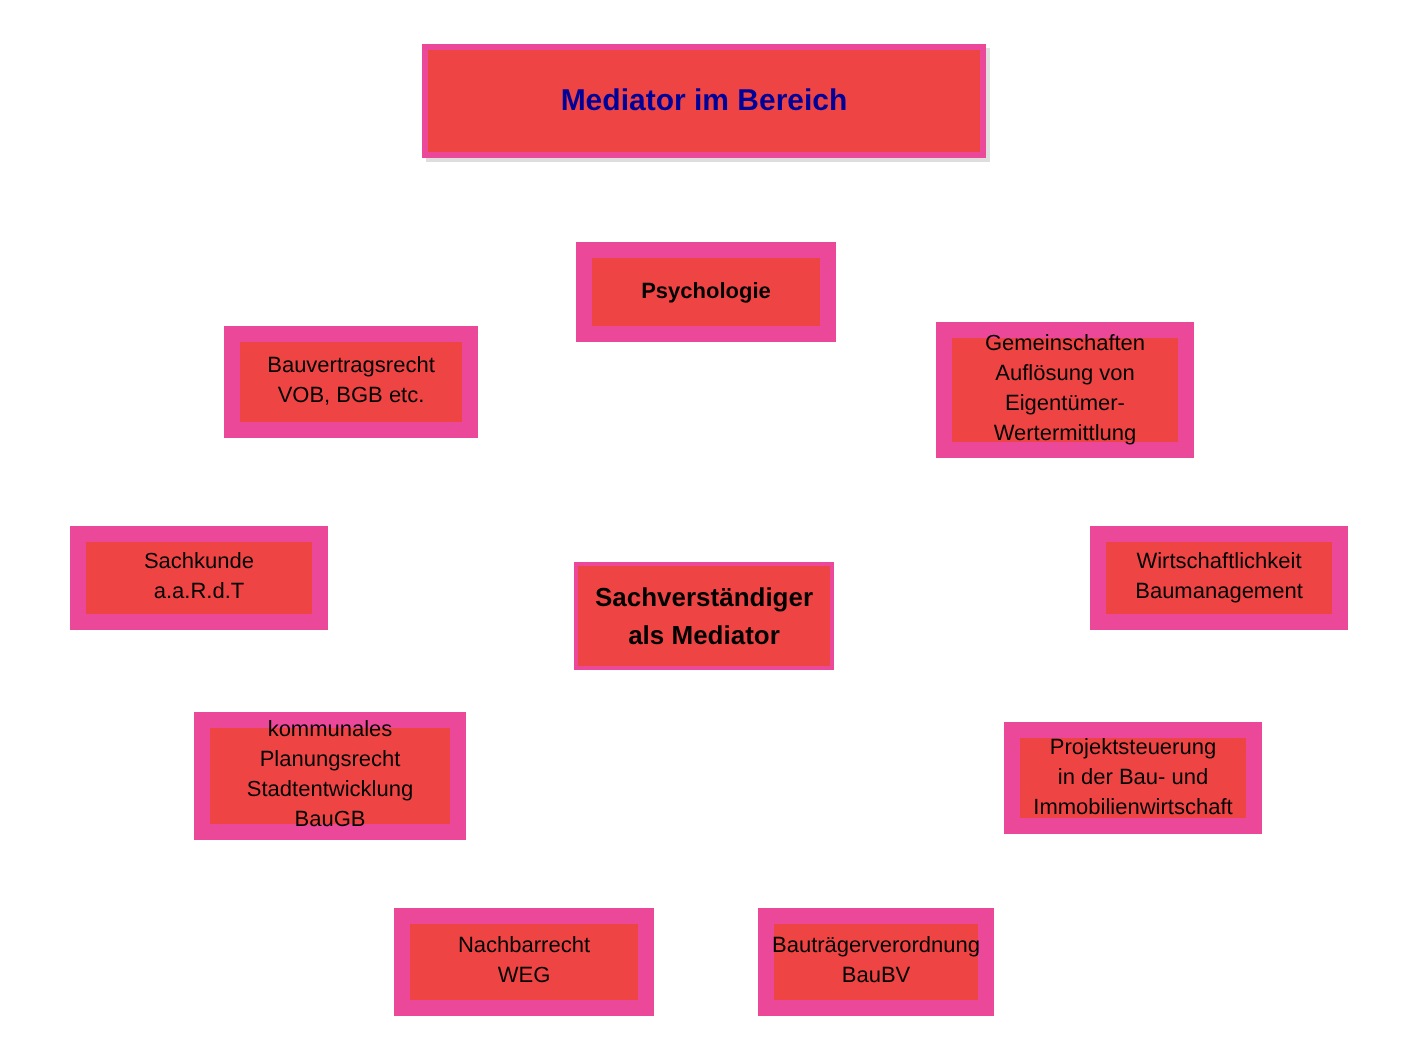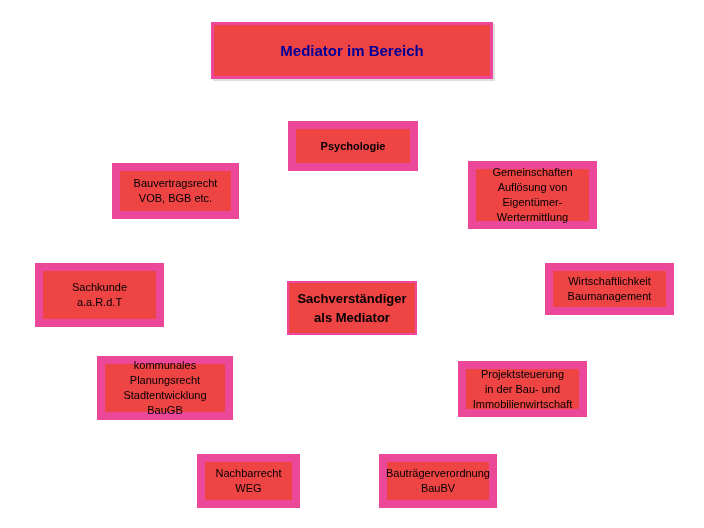--- a/index.html
+++ b/index.html
@@ -44,26 +44,26 @@
     font-size: 13px;
     line-height: 19px;
     color: #000000;
     justify-content: center;
   }
   
   #box-title          { left: 211px; top: 22px;  width: 282px; height: 57px; }
   #box-psychologie    { left: 288px; top: 121px; width: 130px; height: 50px; font-weight: bold; }
   #box-bauvertrag     { left: 112px; top: 163px; width: 127px; height: 56px; }
   #box-wertermittlung { left: 468px; top: 161px; width: 129px; height: 68px; }
-  #box-sachkunde      { left: 35px;  top: 263px; width: 129px; height: 64px; }
+  #box-sachkunde      { left: 35px;  top: 263px; width: 129px; height: 52px; }
   #box-center         { left: 287px; top: 281px; width: 130px; height: 54px; }
   #box-wirtschaft     { left: 545px; top: 263px; width: 129px; height: 52px; }
   #box-kommunales     { left: 97px;  top: 356px; width: 136px; height: 64px; }
-  #box-projekt        { left: 458px; top: 361px; width: 129px; height: 56px; }
-  #box-nachbarrecht   { left: 197px; top: 454px; width: 103px; height: 54px; }
+  #box-projekt        { left: 502px; top: 361px; width: 129px; height: 56px; }
+  #box-nachbarrecht   { left: 197px; top: 454px; width: 130px; height: 54px; }
   #box-bautraeger     { left: 379px; top: 454px; width: 118px; height: 54px; }
 </style>
 </head>
 <body>
 
 <div class="canvas">
 
   <div class="box title-box" id="box-title">
     <span>Mediator im Bereich</span>
   </div>

